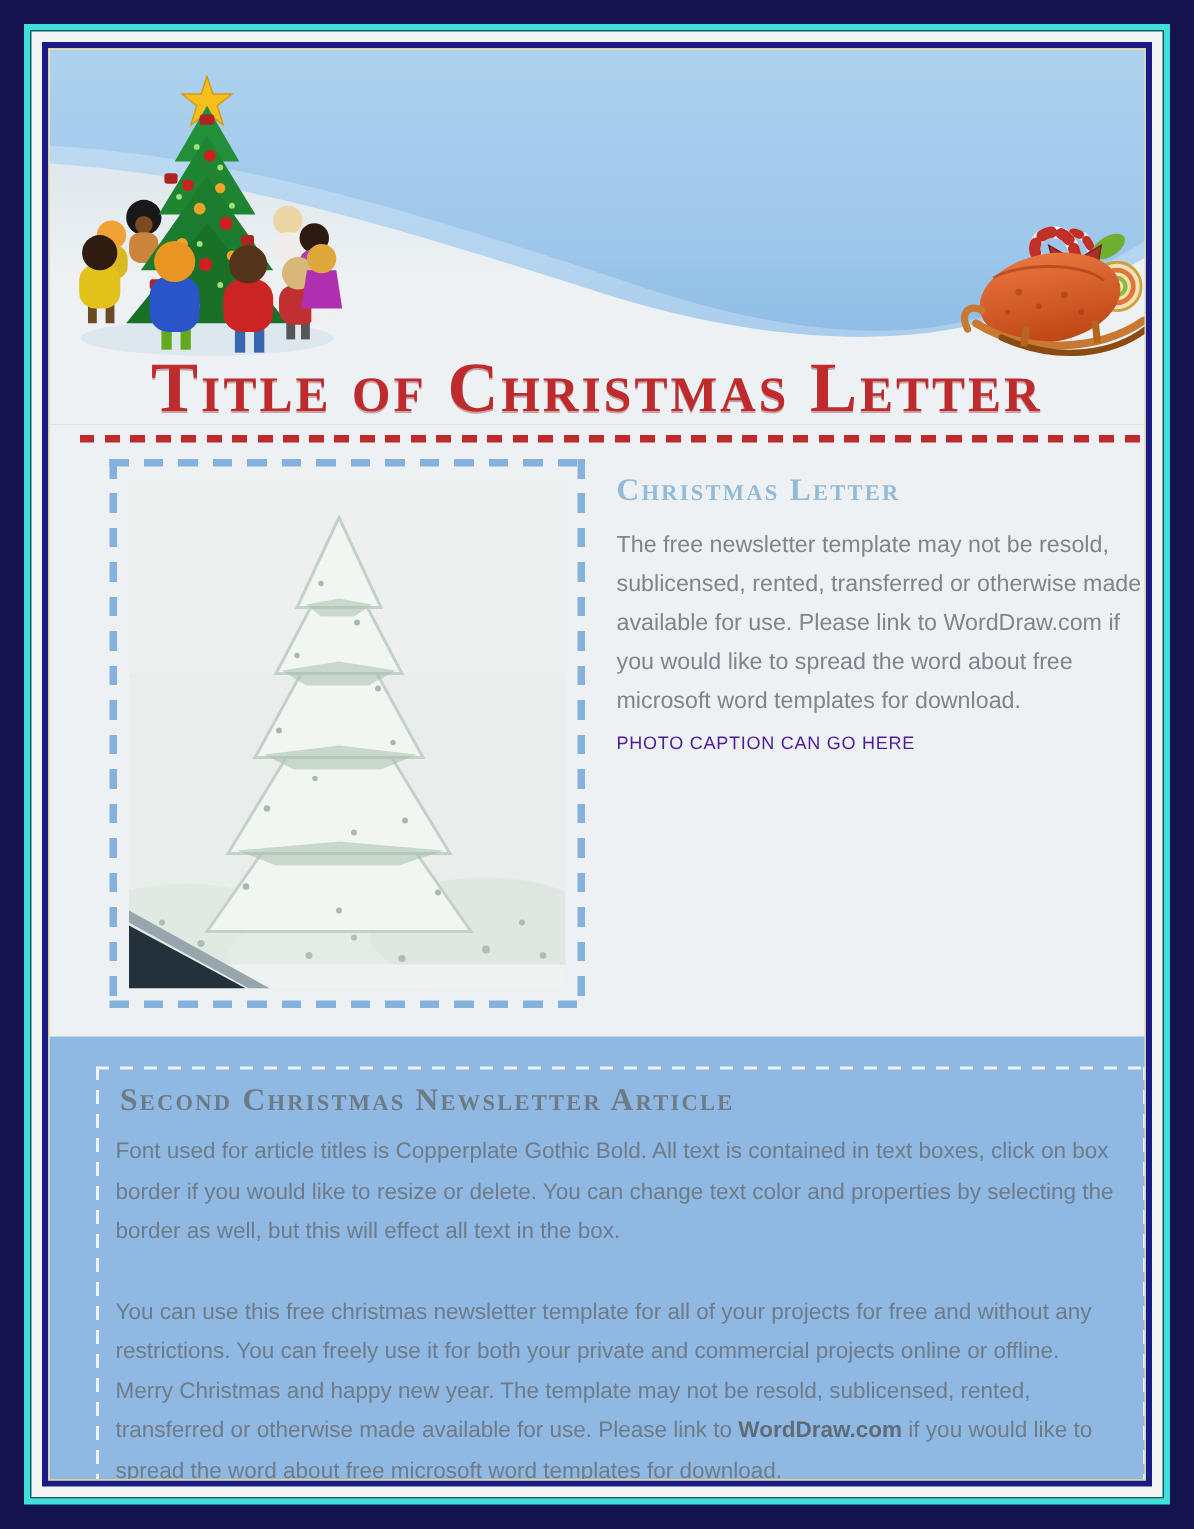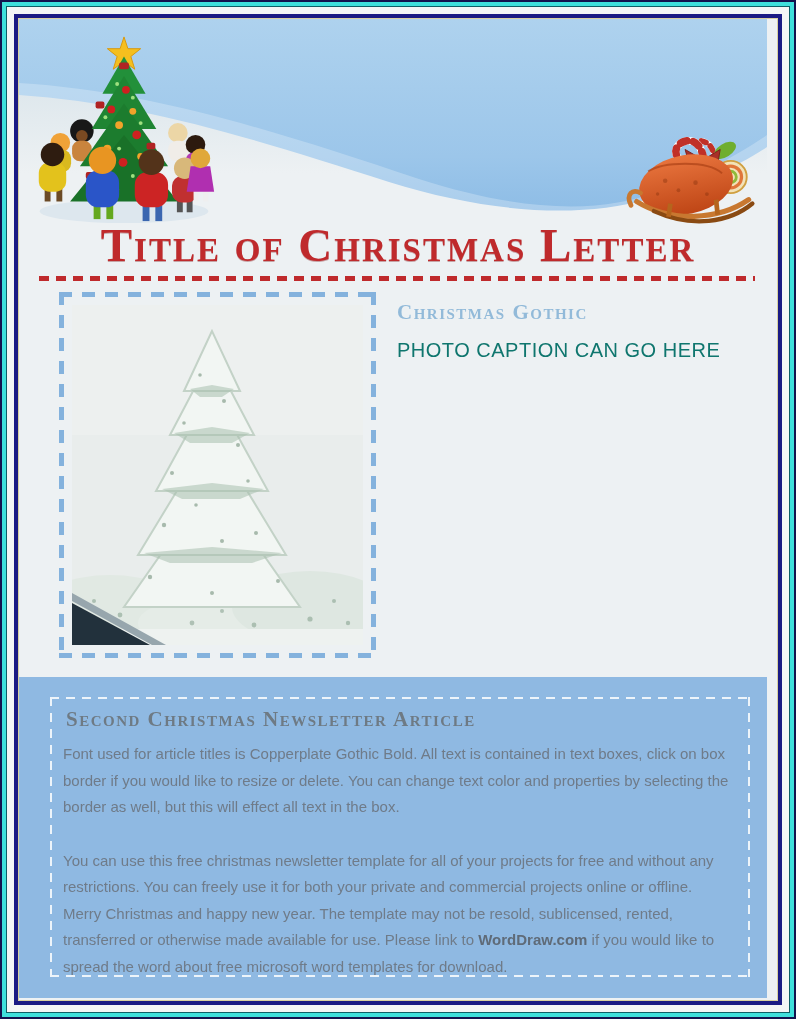--- a/index.html
+++ b/index.html
@@ -1,16 +1,16 @@
 <!DOCTYPE html>
 <html><head>
 <meta charset="utf-8">
 <style>
   html,body{margin:0;padding:0;background:#fff;}
-  .page{width:796px;height:1019px;box-sizing:border-box;background:#13134e;padding:2px;font-family:"Liberation Sans",sans-serif;}
+  .page{width:796px;height:1019px;box-sizing:border-box;background:#13134e;padding:16px;font-family:"Liberation Sans",sans-serif;}
   .fr-cyan{height:100%;box-sizing:border-box;background:#3fe0dc;padding:4px;}
   .fr-white{height:100%;box-sizing:border-box;background:#f4f6f6;border:1px solid #0d5f66;padding:7px;}
   .fr-navy{height:100%;box-sizing:border-box;background:#1b1b84;padding:4px;}
   .content{position:relative;height:100%;box-sizing:border-box;border:1px solid #d8d0a0;background:#edf1f3;overflow:hidden;}
 
   .header-svg{position:absolute;top:0;left:0;width:748px;height:250px;display:block;}
   .img-kids{position:absolute;left:11px;top:14px;width:188px;height:192px;}
   .img-sled{position:absolute;left:594px;top:84px;width:148px;height:128px;}
 
   .page-title{position:absolute;top:202px;left:0;right:0;text-align:center;
@@ -27,21 +27,21 @@
       repeating-linear-gradient(90deg,#84b2dd 0 13px,transparent 13px 23px) 0 100%/100% 5px no-repeat,
       repeating-linear-gradient(180deg,#84b2dd 0 13px,transparent 13px 23px) 0 0/5px 100% no-repeat,
       repeating-linear-gradient(180deg,#84b2dd 0 13px,transparent 13px 23px) 100% 0/5px 100% no-repeat;}
   .photo-img{position:absolute;left:13px;top:13px;width:291px;height:340px;display:block;}
 
   .article{position:absolute;left:378px;top:281px;width:362px;}
   .h-article{margin:0 0 13px 0;font-family:"Liberation Serif",serif;font-weight:bold;
     font-variant:small-caps;font-size:21px;line-height:24px;letter-spacing:1.5px;color:#92bad9;}
   .article p{margin:0 0 26px 0;font-size:15.5px;line-height:26px;color:#7e858c;}
   .article p.last{margin-bottom:0;}
-  .photo-caption{margin-top:1px;font-size:20px;line-height:26px;letter-spacing:.5px;color:#0f766e;}
+  .photo-caption{margin-top:1px;font-size:12px;line-height:26px;letter-spacing:.5px;color:#4c1d95;}
 
   .bottom{position:absolute;left:0;top:658px;width:748px;height:321px;background:#8fb9e2;}
   .dashed-box{position:absolute;left:31px;top:20px;width:700px;height:280px;box-sizing:border-box;padding:8px 16px 0 13px;}
   .dashed-box .dash-frame{position:absolute;inset:0;
     background:
       repeating-linear-gradient(90deg,#edf4fa 0 9px,transparent 9px 16px) 0 0/100% 2px no-repeat,
       repeating-linear-gradient(90deg,#edf4fa 0 9px,transparent 9px 16px) 0 100%/100% 2px no-repeat,
       repeating-linear-gradient(180deg,#edf4fa 0 9px,transparent 9px 16px) 0 0/2px 100% no-repeat,
       repeating-linear-gradient(180deg,#edf4fa 0 9px,transparent 9px 16px) 100% 0/2px 100% no-repeat;}
   .h-article2{margin:2px 0 10px 3px;font-family:"Liberation Serif",serif;font-weight:bold;
@@ -248,21 +248,22 @@
                   <circle cx="206" cy="276" r="2"></circle>
                   <circle cx="140" cy="288" r="2"></circle>
           </g>
           <rect y="324" width="291" height="16" fill="#eef2f0"></rect>
           <polygon points="0,288 94,340 80,340 0,296" fill="#97a6ad"></polygon>
           <polygon points="0,298 78,340 0,340" fill="#22313c"></polygon>
         </svg>
       </div>
 
       <div class="article">
-        <h2 class="h-article">Christmas Gothic</h2>
+        <h2 class="h-article">Christmas Letter</h2>
+        <p class="last">The free newsletter template may not be resold, sublicensed, rented, transferred or otherwise made available for use. Please link to WordDraw.com if you would like to spread the word about free microsoft word templates for download.</p>
         <div class="photo-caption">PHOTO CAPTION CAN GO HERE</div>
       </div>
 
       <div class="bottom">
         <div class="dashed-box">
           <div class="dash-frame"></div>
           <h2 class="h-article2">Second Christmas Newsletter Article</h2>
           <p>Font used for article titles is Copperplate Gothic Bold. All text is contained in text boxes, click on box border if you would like to resize or delete. You can change text color and properties by selecting the border as well, but this will effect all text in the box.</p>
           <p class="last"><span>You can use this free christmas newsletter template for all of your projects for free and without any restrictions. You can freely use it for both your private and commercial projects online or offline. Merry Christmas and happy new year. The template may not be resold, sublicensed, rented, transferred or otherwise made available for use. Please link to </span><span class="wd-link">WordDraw.com</span><span> if you would like to spread the word about free microsoft word templates for download.</span></p>
         </div>

